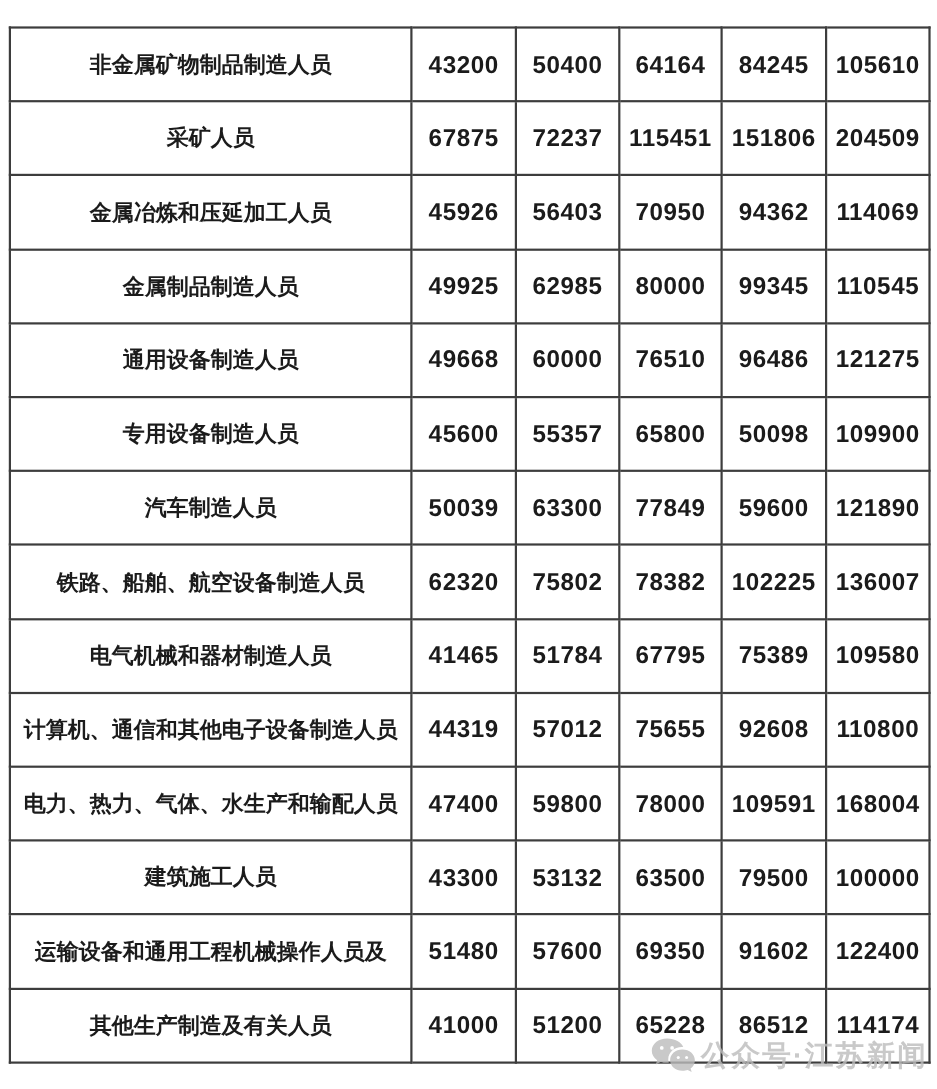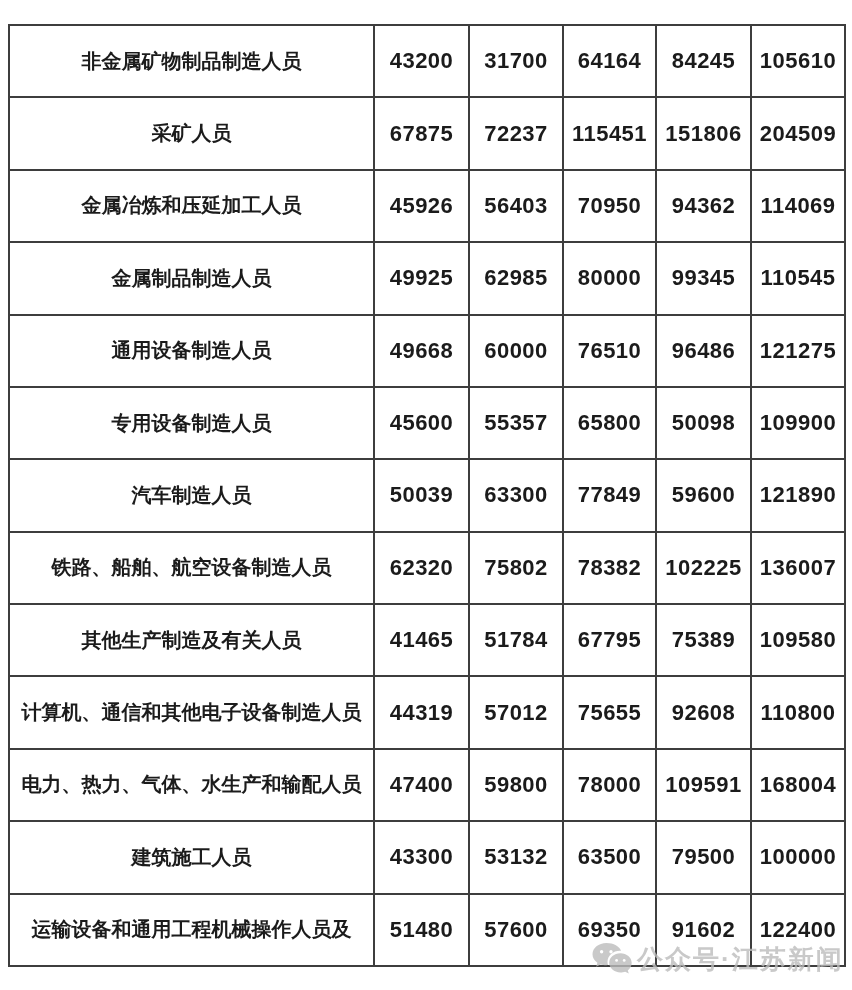--- a/index.html
+++ b/index.html
@@ -40,21 +40,21 @@
   }
   td.num-cell {
     font-size: 22px;
     letter-spacing: 0.5px;
   }
   .watermark {
     position: absolute;
     left: 592px;
     top: 942px;
     display: flex;
-    align-items: flex-start;
+    align-items: flex-end;
     gap: 5px;
     pointer-events: none;
     opacity: 0.8;
   }
   .wm-icon {
     display: inline-block;
     width: 40px;
     height: 34px;
     flex: 0 0 auto;
   }
@@ -77,21 +77,21 @@
       <col style="width:95px">
       <col style="width:94px">
       <col style="width:93px">
       <col style="width:95px">
       <col style="width:94px">
     </colgroup>
     <tbody id="table-body">
         <tr>
           <td class="name-cell">非金属矿物制品制造人员</td>
           <td class="num-cell">43200</td>
-          <td class="num-cell">31700</td>
+          <td class="num-cell">50400</td>
           <td class="num-cell">64164</td>
           <td class="num-cell">84245</td>
           <td class="num-cell">105610</td>
         </tr>
         <tr>
           <td class="name-cell">采矿人员</td>
           <td class="num-cell">67875</td>
           <td class="num-cell">72237</td>
           <td class="num-cell">115451</td>
           <td class="num-cell">151806</td>
@@ -139,21 +139,21 @@
         </tr>
         <tr>
           <td class="name-cell">铁路、船舶、航空设备制造人员</td>
           <td class="num-cell">62320</td>
           <td class="num-cell">75802</td>
           <td class="num-cell">78382</td>
           <td class="num-cell">102225</td>
           <td class="num-cell">136007</td>
         </tr>
         <tr>
-          <td class="name-cell">其他生产制造及有关人员</td>
+          <td class="name-cell">电气机械和器材制造人员</td>
           <td class="num-cell">41465</td>
           <td class="num-cell">51784</td>
           <td class="num-cell">67795</td>
           <td class="num-cell">75389</td>
           <td class="num-cell">109580</td>
         </tr>
         <tr>
           <td class="name-cell">计算机、通信和其他电子设备制造人员</td>
           <td class="num-cell">44319</td>
           <td class="num-cell">57012</td>
@@ -177,20 +177,28 @@
           <td class="num-cell">79500</td>
           <td class="num-cell">100000</td>
         </tr>
         <tr>
           <td class="name-cell">运输设备和通用工程机械操作人员及</td>
           <td class="num-cell">51480</td>
           <td class="num-cell">57600</td>
           <td class="num-cell">69350</td>
           <td class="num-cell">91602</td>
           <td class="num-cell">122400</td>
+        </tr>
+        <tr>
+          <td class="name-cell">其他生产制造及有关人员</td>
+          <td class="num-cell">41000</td>
+          <td class="num-cell">51200</td>
+          <td class="num-cell">65228</td>
+          <td class="num-cell">86512</td>
+          <td class="num-cell">114174</td>
         </tr>
       </tbody>
   </table>
 
   <div class="watermark">
     <span class="wm-icon">
       <svg viewBox="0 0 40 34" width="40" height="34" xmlns="http://www.w3.org/2000/svg">
         <g fill="#bcbcbc">
           <path d="M14.5 1 C6.5 1 0.5 6 0.5 12.2 c0 3.5 1.9 6.5 4.9 8.6 l-1.2 3.9 4.4-2.3 c1.8 0.5 3.3 0.8 5.9 0.8 0.5 0 1 0 1.5-0.1 -0.3-1-0.5-2-0.5-3.1 0-6.3 5.5-11.2 12.3-11.2 0.4 0 0.9 0 1.3 0.1 C27.6 4.3 21.6 1 14.5 1 Z"></path>
           <path d="M28.4 11.2 c-6.3 0-11.2 4.3-11.2 9.6 0 5.3 4.9 9.6 11.2 9.6 1.9 0 3.3-0.2 4.8-0.7 l3.6 1.9 -1-3.2 c2.5-1.8 3.9-4.4 3.9-7.6 0-5.3-5-9.6-11.3-9.6 Z"></path>

